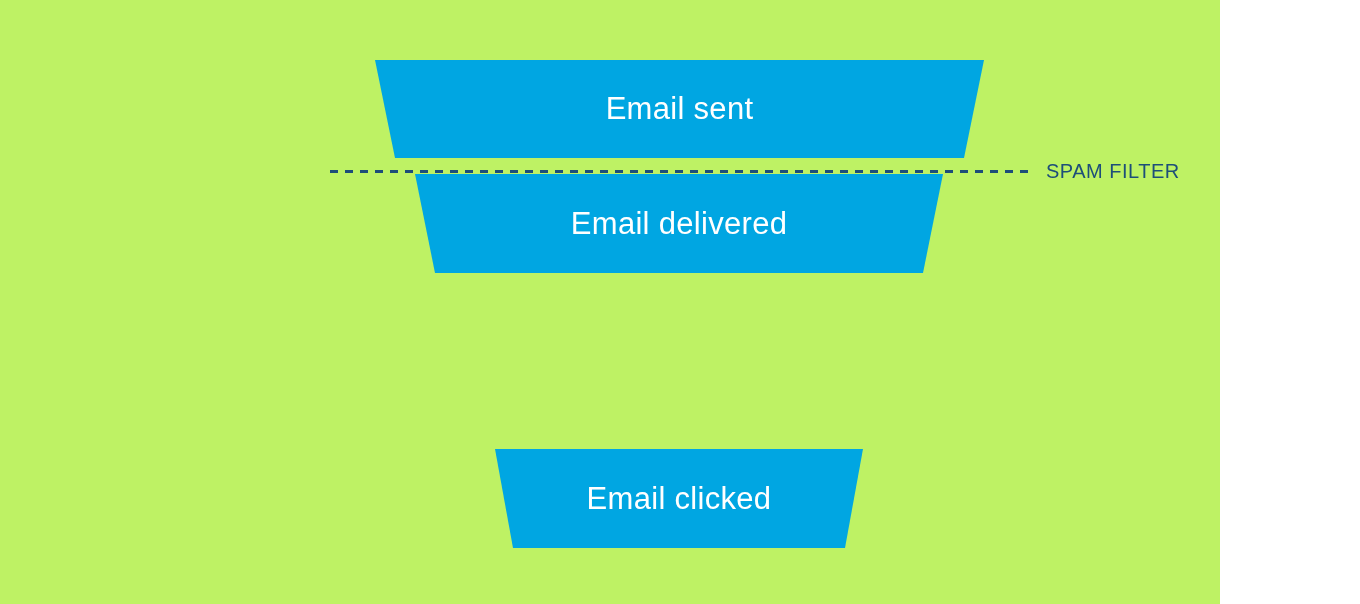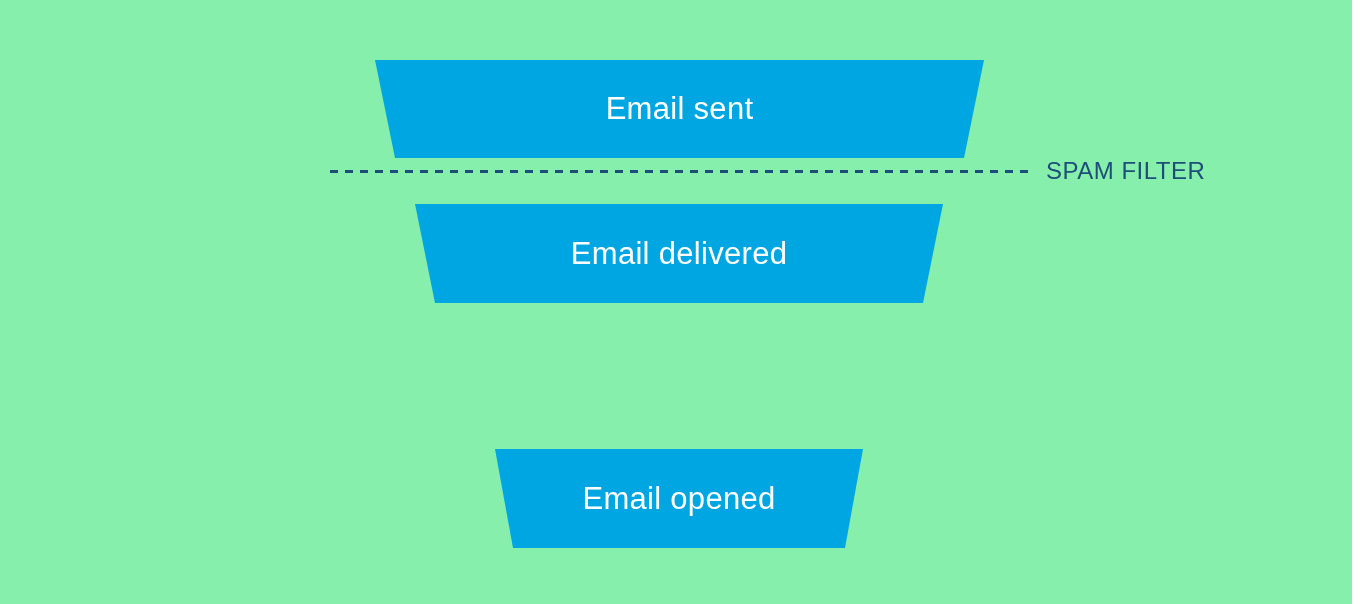--- a/index.html
+++ b/index.html
@@ -3,23 +3,23 @@
 <meta charset="utf-8">
 <style>
   html, body {
     margin: 0;
     padding: 0;
     background: #ffffff;
     font-family: "Liberation Sans", sans-serif;
   }
   .canvas {
     position: relative;
-    width: 1352px;
+    width: 1220px;
     height: 604px;
-    background: #86efac;
+    background: #bef264;
     overflow: hidden;
   }
   .stage {
     position: absolute;
     background: var(--stage-fill, #00a6e2);
     display: flex;
     align-items: center;
     justify-content: center;
   }
   .stage-label {
@@ -28,21 +28,21 @@
     font-weight: 400;
     letter-spacing: 0.3px;
     white-space: nowrap;
   }
   
   .stage-0 {
     left: 375px; top: 60px; width: 609px; height: 98px;
     clip-path: polygon(0 0, 100% 0, calc(100% - 20px) 100%, 20px 100%);
   }
   .stage-1 {
-    left: 415px; top: 204px; width: 528px; height: 99px;
+    left: 415px; top: 174px; width: 528px; height: 99px;
     clip-path: polygon(0 0, 100% 0, calc(100% - 20px) 100%, 20px 100%);
     text-align: right;
   }
   .stage-2 {
     left: 456px; top: 319px; width: 450px; height: 100px;
     clip-path: polygon(0 0, 100% 0, calc(100% - 19px) 100%, 19px 100%);
   }
   .stage-3 {
     left: 495px; top: 449px; width: 368px; height: 99px;
     clip-path: polygon(0 0, 100% 0, calc(100% - 18px) 100%, 18px 100%);
@@ -61,21 +61,21 @@
       transparent 15px
     );
   }
   .spam-label {
     position: absolute;
     left: 1046px;
     top: 155px;
     height: 32px;
     line-height: 32px;
     color: var(--annotation-color, #1d4e79);
-    font-size: 24px;
+    font-size: 20px;
     font-weight: 400;
     letter-spacing: 0.5px;
     white-space: nowrap;
   }
 </style>
 </head>
 <body style="background: rgb(255, 255, 255);">
 
 <div class="canvas">
 
@@ -86,16 +86,16 @@
   <div class="spam-divider"></div>
 
   <div class="spam-label">SPAM FILTER</div>
 
   <div class="stage stage-1">
     <span class="stage-label">Email delivered</span>
   </div>
 
 
   <div class="stage stage-3">
-    <span class="stage-label">Email opened</span>
+    <span class="stage-label">Email clicked</span>
   </div>
 
 </div>
 
 </body></html>

